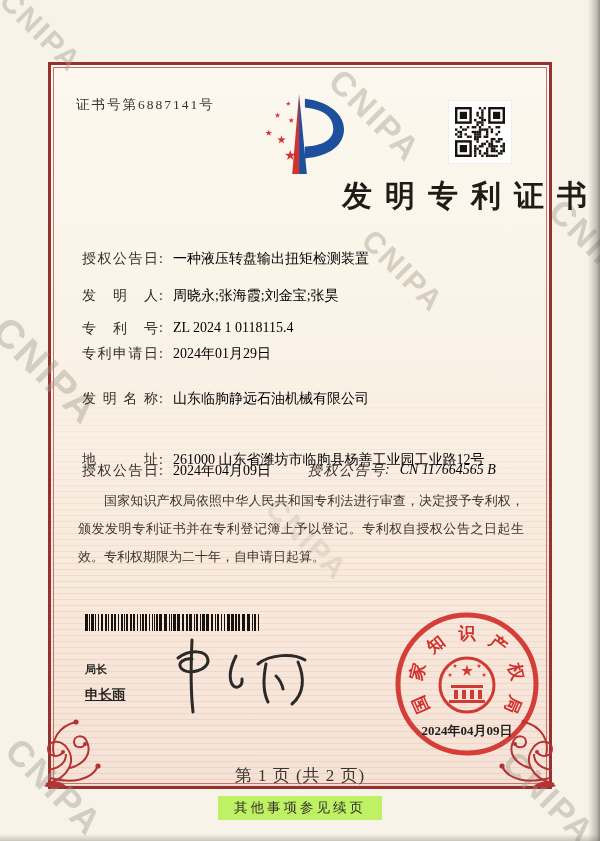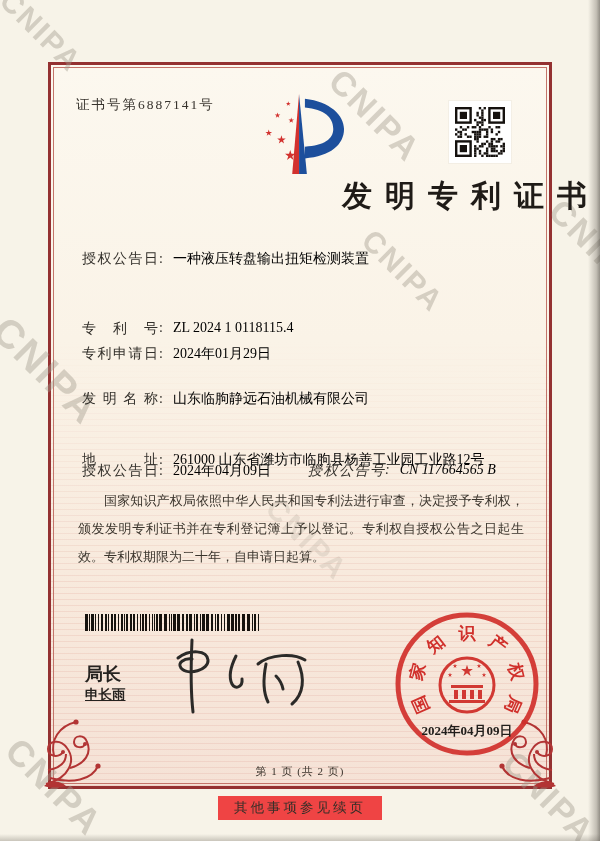--- a/index.html
+++ b/index.html
@@ -33,33 +33,33 @@
     font-size:30px;font-weight:bold;color:#1f1b17;letter-spacing:13px;text-indent:13px;}
   .frow{position:absolute;left:82px;font-size:14px;color:#33302b;white-space:nowrap;}
   .flabel{display:inline-block;width:76px;text-align:justify;text-align-last:justify;vertical-align:top;}
   .fcolon{display:inline-block;margin-left:1px;}
   .fvalue{margin-left:10px;color:#000000;}
   .frow2{position:absolute;left:308px;font-size:14px;color:#33302b;white-space:nowrap;}
   .legal{position:absolute;left:78px;top:487px;width:446px;font-size:13px;line-height:28px;
     color:#3a342c;text-align:justify;}
   .legal p{margin:0 0 2px 0;text-indent:2em;}
   .barcode{position:absolute;left:85px;top:614px;width:178px;height:17px;}
-  .director-title{position:absolute;left:85px;top:662px;font-size:18px;font-weight:bold;
+  .director-title{position:absolute;left:85px;top:662px;font-size:11px;font-weight:bold;
     color:#262320;font-family:"Liberation Sans",sans-serif;}
   .director-name{position:absolute;left:85px;top:686px;font-size:13.5px;font-weight:bold;
     color:#262320;font-family:"Liberation Sans",sans-serif;text-decoration:underline;}
   .signature{position:absolute;left:162px;top:634px;width:158px;height:84px;}
   .seal{position:absolute;left:392px;top:609px;width:150px;height:150px;z-index:15;}
   .ornament{position:absolute;width:72px;height:92px;z-index:12;}
   .orn-left{left:40px;top:696px;}
   .orn-right{left:488px;top:696px;transform:scaleX(-1);}
   .page-info{position:absolute;left:0;top:764px;width:100%;text-align:center;
-    font-size:11px;color:#3c352d;letter-spacing:1px;}
+    font-size:17px;color:#3c352d;letter-spacing:1px;}
   .note-strip{position:absolute;left:0;top:796px;width:100%;text-align:center;z-index:20;}
-  .note-strip span{display:inline-block;background:#ef4444;padding:3px 16px;font-size:13.5px;
+  .note-strip span{display:inline-block;background:#bef264;padding:3px 16px;font-size:13.5px;
     color:#352f28;letter-spacing:3px;}
   svg text{font-family:"Liberation Serif",serif;}
 </style>
 </head>
 <body>
 
 <div class="page">
 
   <div class="wm" style="left:-10px;top:14px;font-size:30px;">CNIPA</div>
   <div class="wm" style="left:318px;top:96px;font-size:34px;">CNIPA</div>
@@ -220,20 +220,23 @@
             <rect x="40.48" y="47.62" width="2.38" height="2.38"></rect>
           </g>
       </svg>
     </div>
 
     <div class="title">发明专利证书</div>
 
     <div class="frow" style="top:250px;">
       <span class="flabel">授权公告日</span><span class="fcolon">:</span><span class="fvalue">一种液压转盘输出扭矩检测装置</span>
     </div>
+    <div class="frow" style="top:287px;">
+      <span class="flabel">发明人</span><span class="fcolon">:</span><span class="fvalue">周晓永;张海霞;刘金宝;张昊</span>
+    </div>
     <div class="frow" style="top:320px;">
       <span class="flabel">专利号</span><span class="fcolon">:</span><span class="fvalue">ZL 2024 1 0118115.4</span>
     </div>
     <div class="frow" style="top:345px;">
       <span class="flabel">专利申请日</span><span class="fcolon">:</span><span class="fvalue">2024年01月29日</span>
     </div>
     <div class="frow" style="top:390px;">
       <span class="flabel">发明名称</span><span class="fcolon">:</span><span class="fvalue">山东临朐静远石油机械有限公司</span>
     </div>
     <div class="frow" style="top:451px;">

